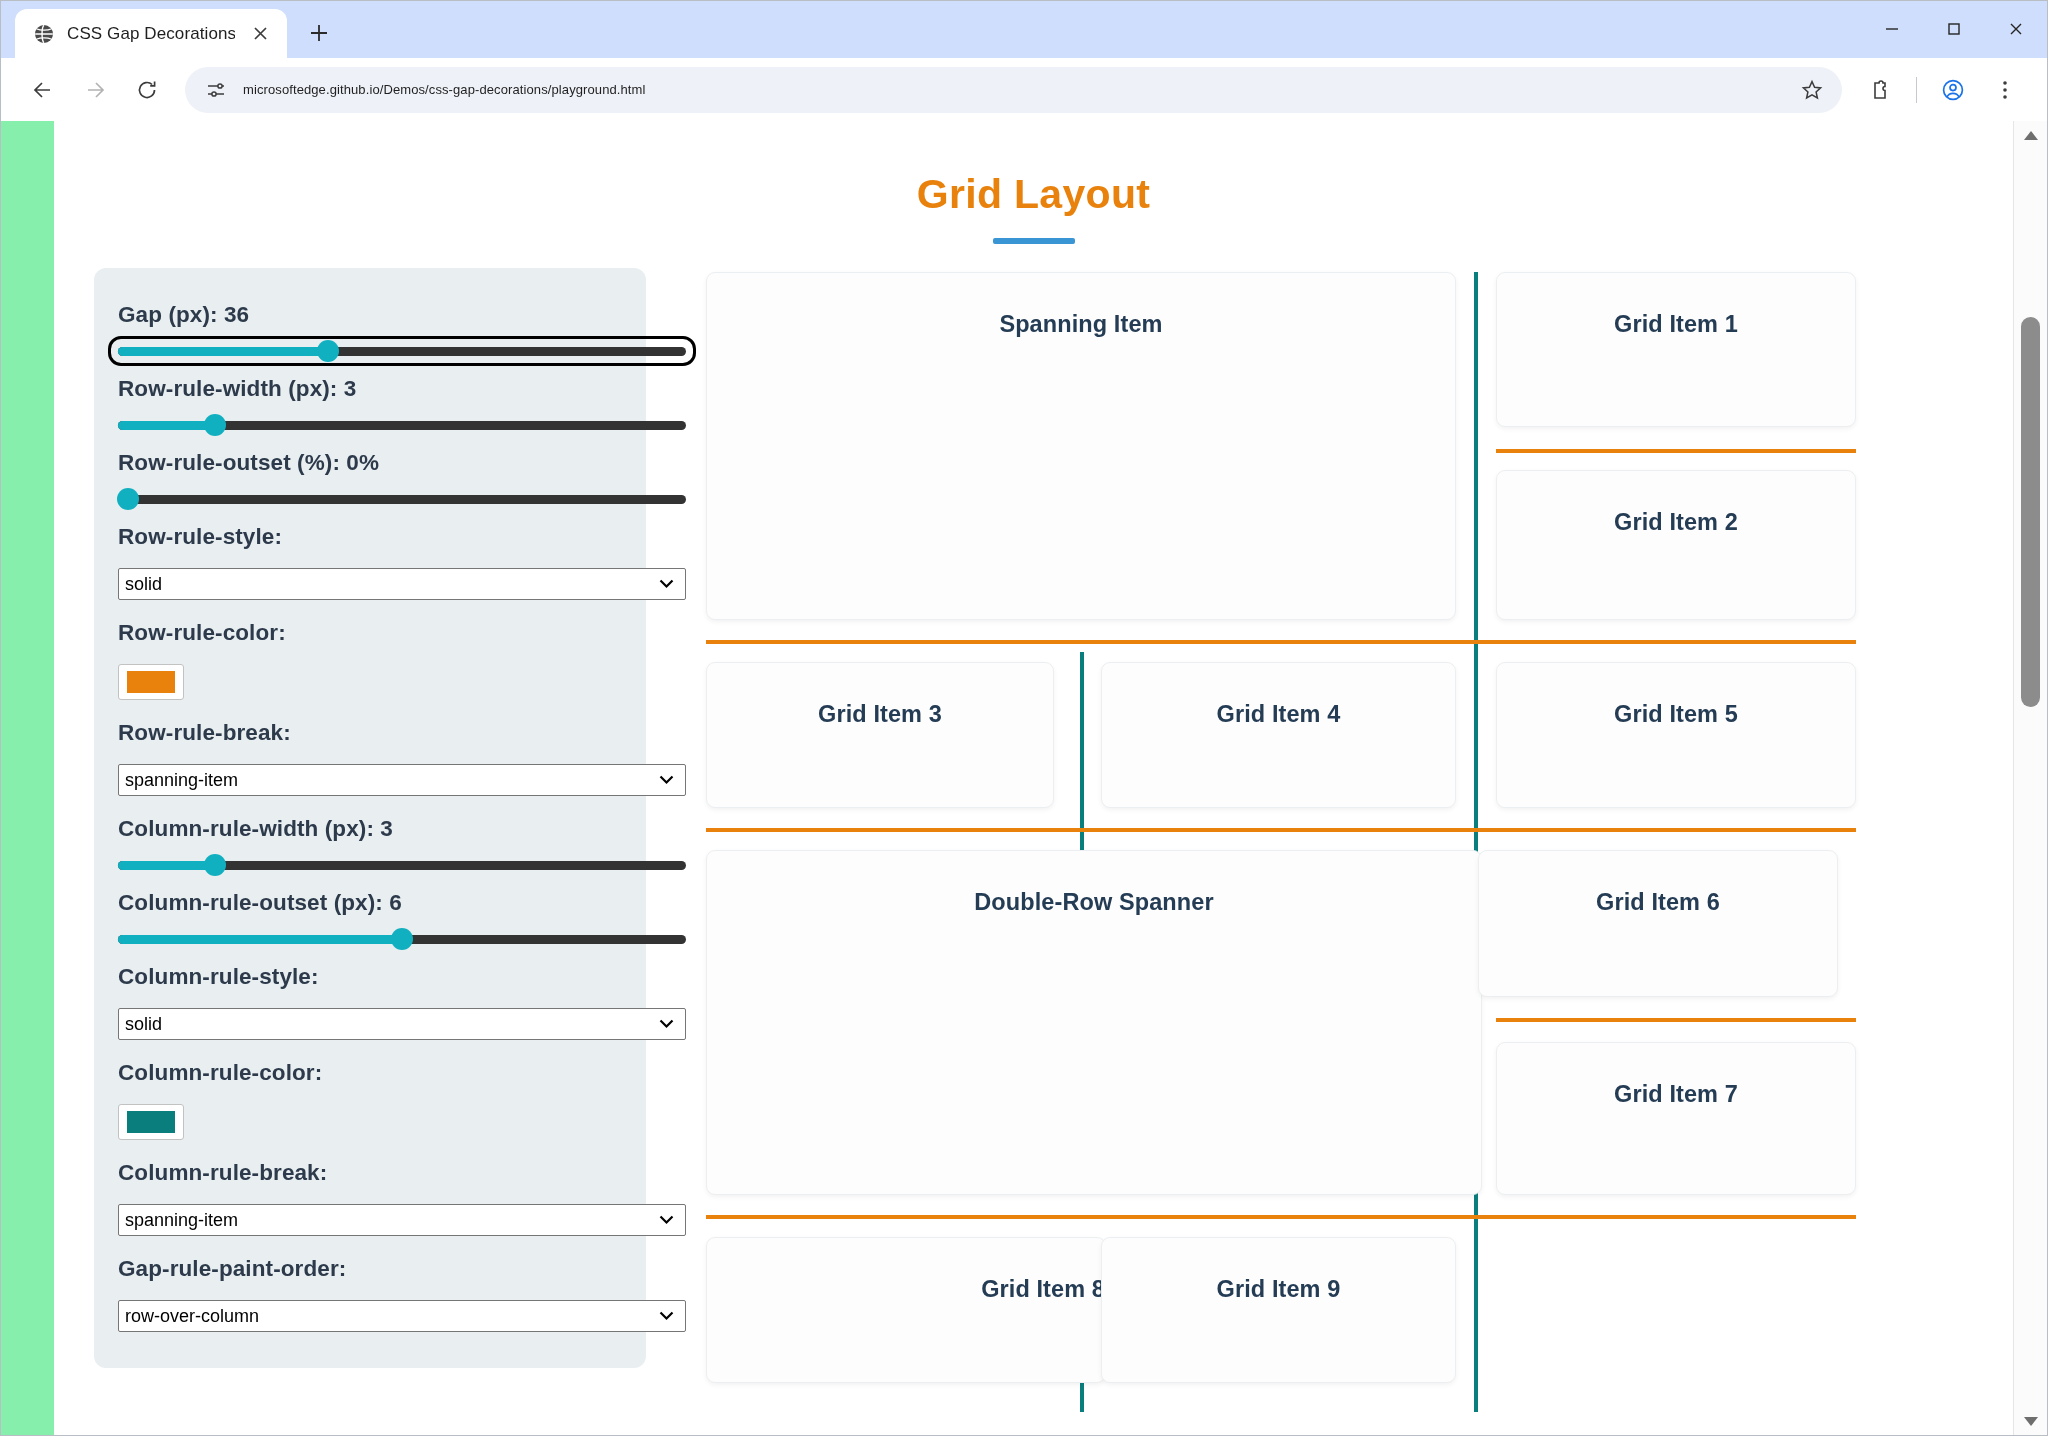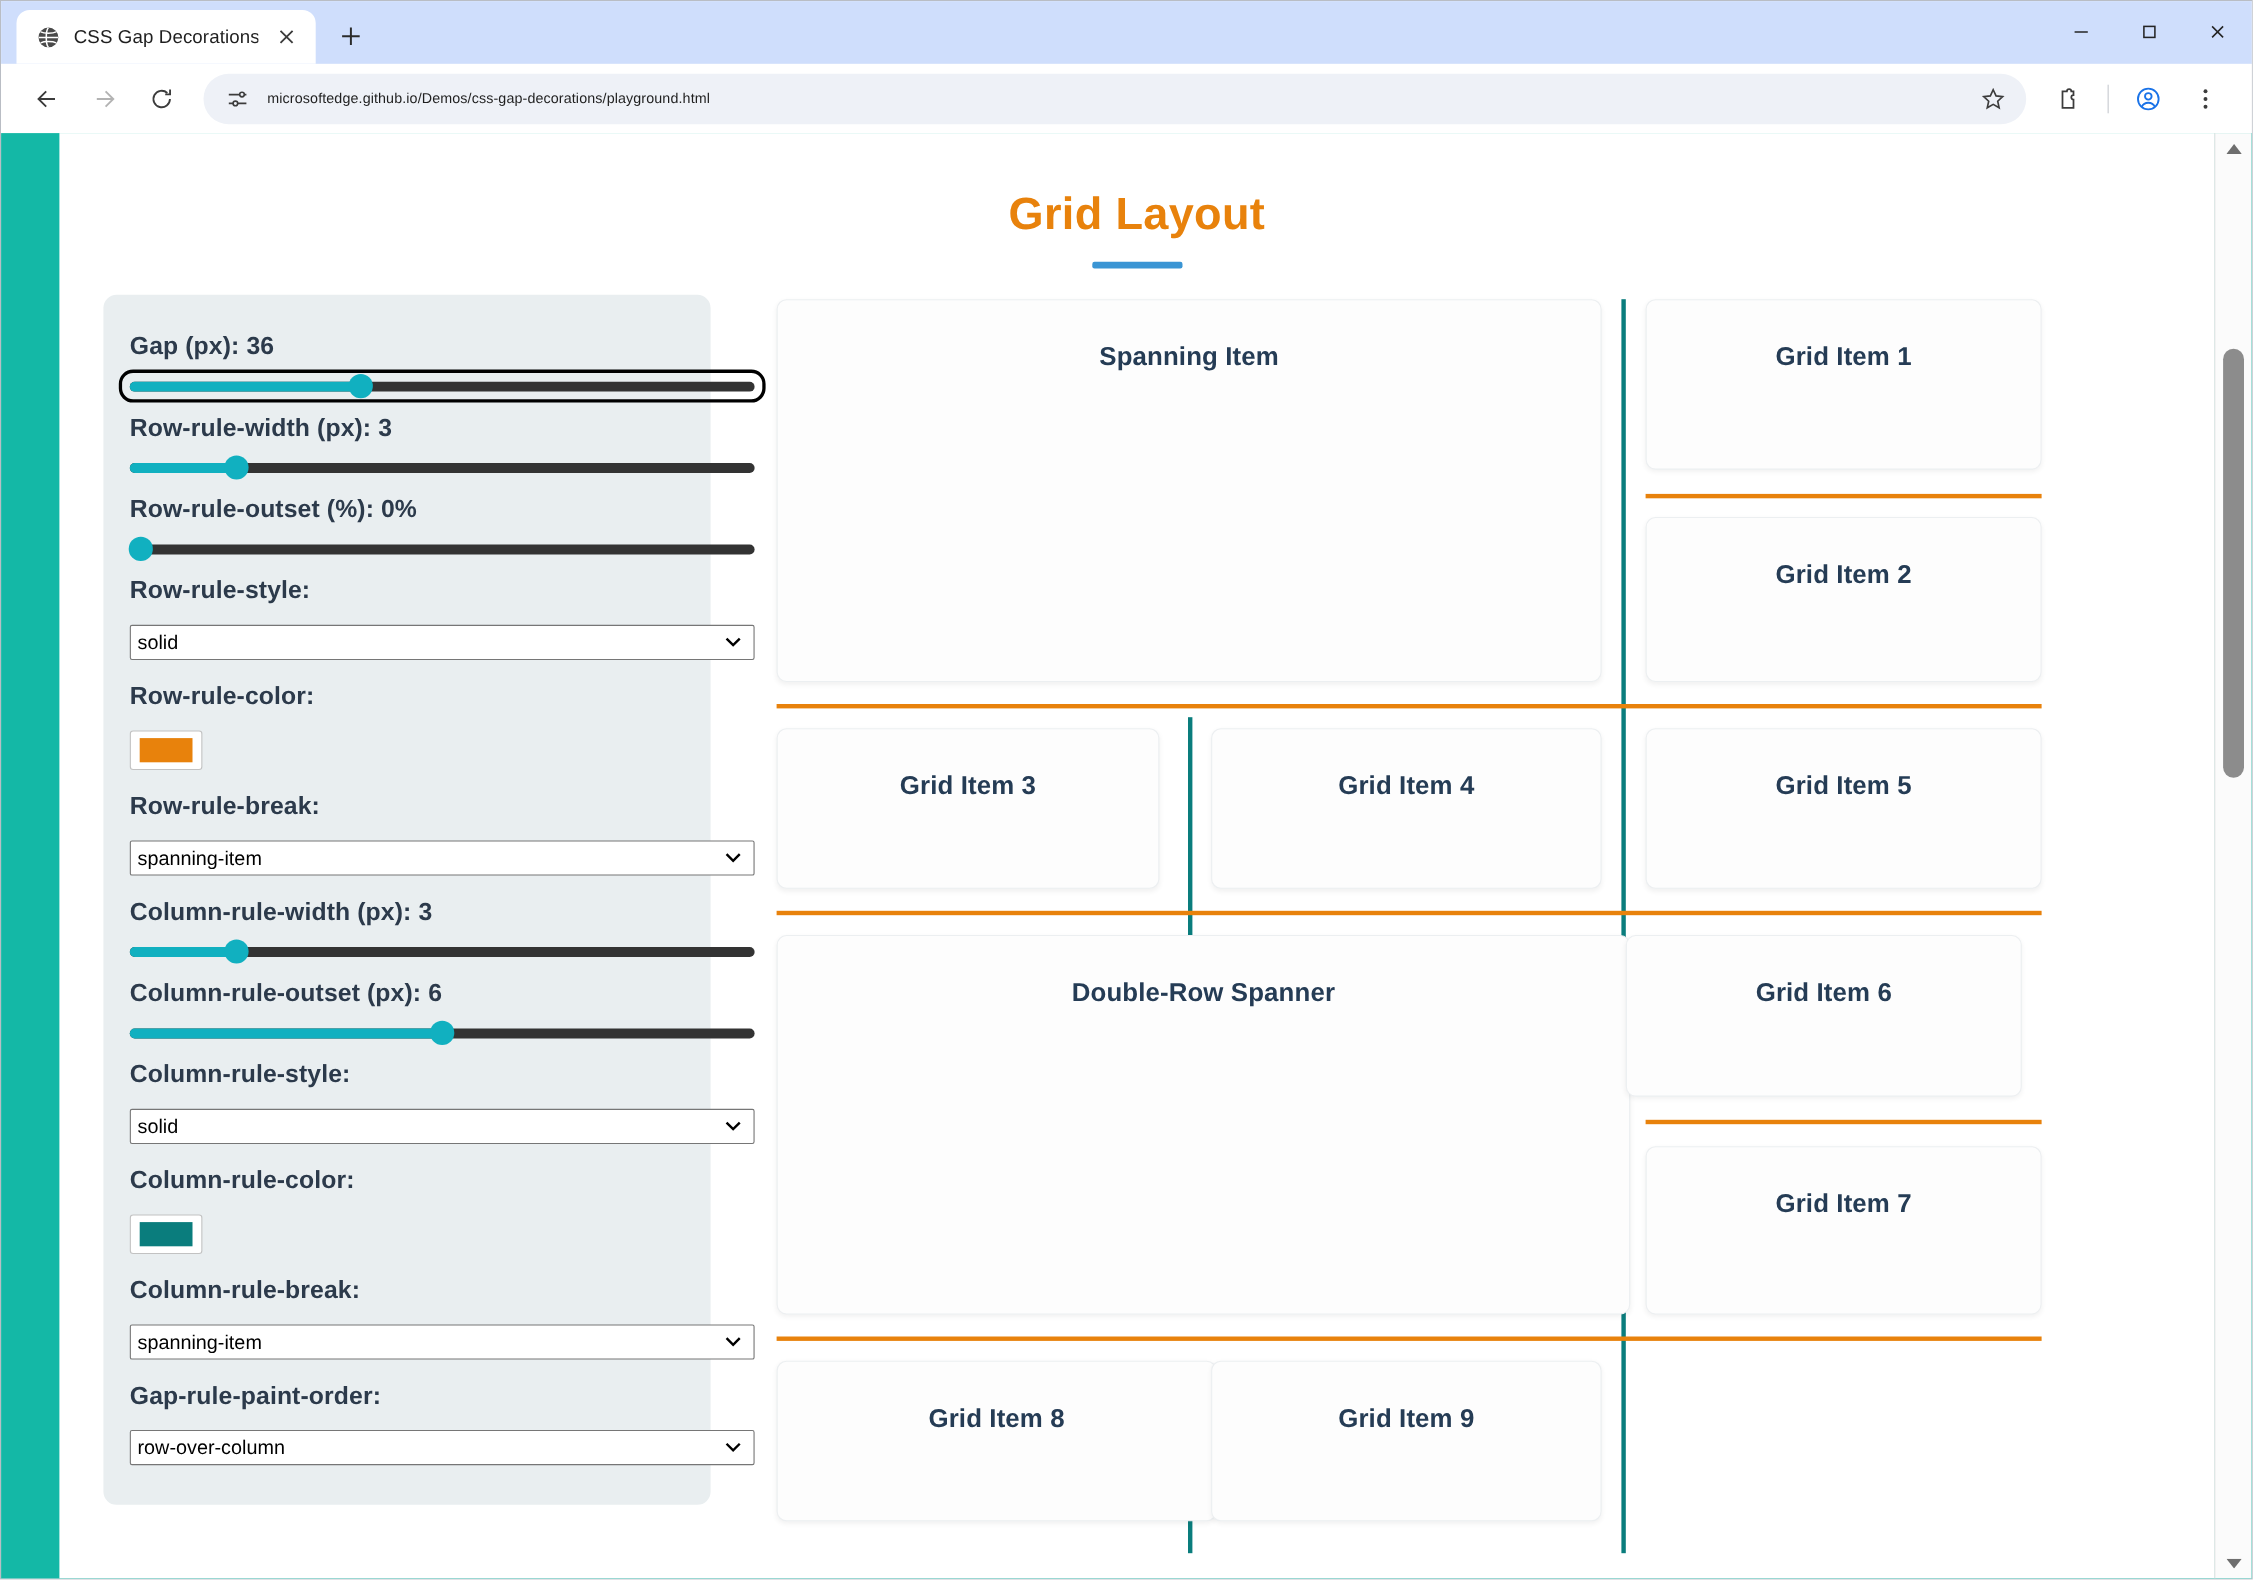--- a/index.html
+++ b/index.html
@@ -42,21 +42,21 @@
                justify-content: center; flex: none; }
   .omni-url { flex: 1; font-size: 13px; color: #1f1f1f; white-space: nowrap;
               overflow: hidden; letter-spacing: .1px; }
   .omni-star { width: 40px; height: 40px; display: flex; align-items: center;
                justify-content: center; flex: none; }
   .tb-icon { width: 48px; height: 48px; display: flex; align-items: center;
              justify-content: center; flex: none; color: #3c3c3c; }
   .tb-sep { width: 1px; height: 26px; background: #c6c9cf; margin: 0 8px; flex: none; }
 
   
-  .viewport { flex: 1; position: relative; background: #14b8a6; overflow: hidden;
+  .viewport { flex: 1; position: relative; background: #86efac; overflow: hidden;
               display: flex; }
   .page { position: absolute; left: 53px; top: 0; right: 34px; bottom: 0;
           background: #ffffff; overflow: hidden; }
   .page-inner { padding: 24px 0 0 0; }
 
   h1.title { text-align: center; font-size: 41px; color: #e8820c; font-weight: 700;
              letter-spacing: .3px; margin-top: 26px; }
   .title-underline { width: 82px; height: 6px; background: #3a95d4; margin: 20px auto 0;
                      border-radius: 2px; }
 
@@ -381,21 +381,21 @@
               </div>
               <div class="card" style="left:0px;   top:578px; width:776px; height:345px;">
                 <span>Double-Row Spanner</span>
               </div>
               <div class="card" style="left:772px; top:578px; width:360px; height:147px;">
                 <span>Grid Item 6</span>
               </div>
               <div class="card" style="left:790px; top:770px; width:360px; height:153px;">
                 <span>Grid Item 7</span>
               </div>
-              <div class="card" style="left:0px;   top:965px; width:400px; height:146px;">
+              <div class="card" style="left:0px;   top:965px; width:400px; height:146px;justify-content:flex-end;">
                 <span>Grid Item 8</span>
               </div>
               <div class="card" style="left:395px; top:965px; width:355px; height:146px;">
                 <span>Grid Item 9</span>
               </div>
 
             </div>
           </div>
 
         </div>

